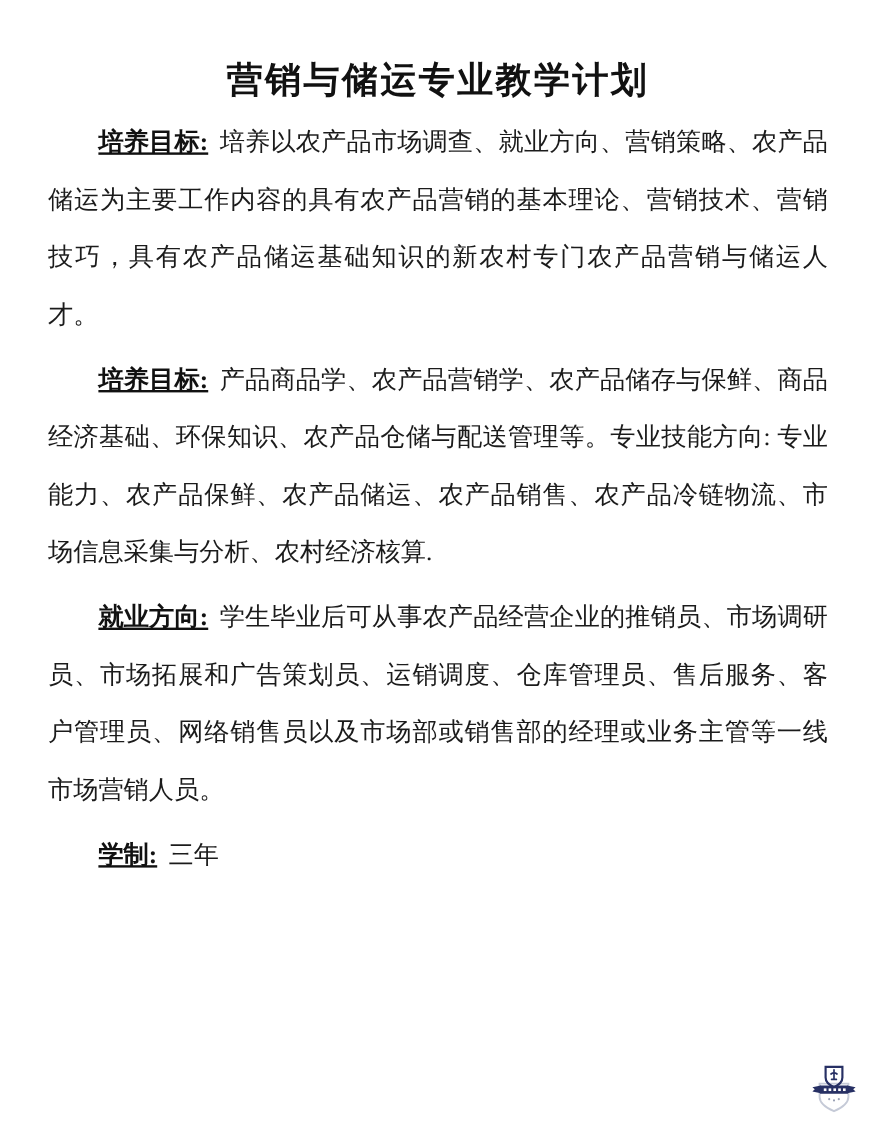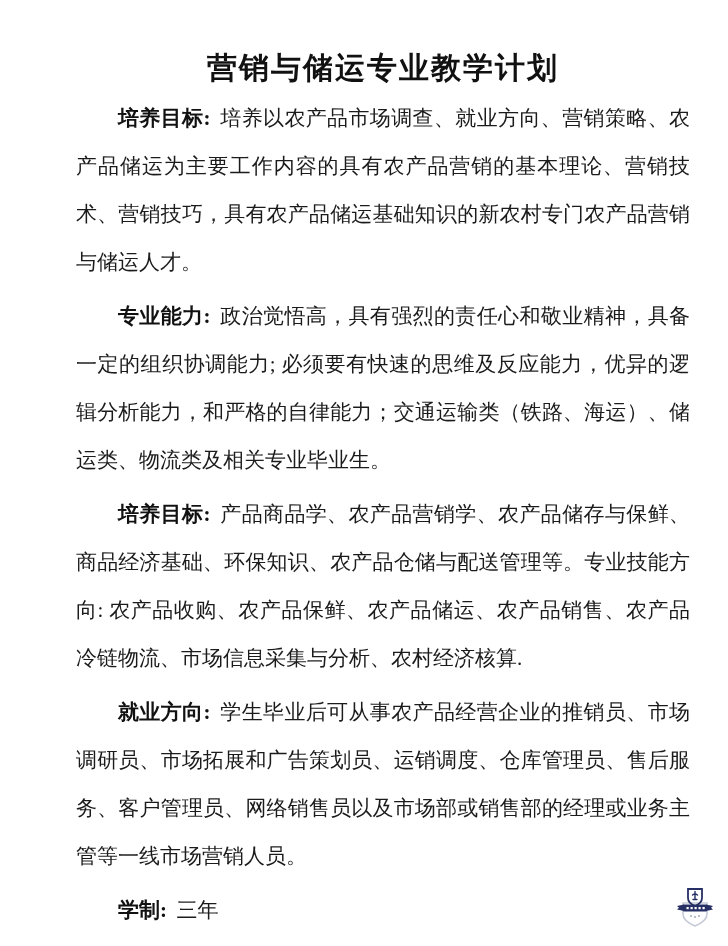--- a/index.html
+++ b/index.html
@@ -13,21 +13,20 @@
     height: 946px;
     background: #ffffff;
     overflow: hidden;
     font-family: "Liberation Serif", "DejaVu Serif", serif;
     color: #1b1b1b;
     box-sizing: border-box;
   }
   .content {
     box-sizing: border-box;
     padding: 50px 38px 0 40px;
-    margin-left: 36px;
   }
   .doc-title {
     margin: 0 0 8px 0;
     font-family: "Liberation Sans", "DejaVu Sans", sans-serif;
     font-size: 30px;
     font-weight: 700;
     line-height: 36px;
     text-align: center;
     letter-spacing: 2px;
     color: #111111;
@@ -37,20 +36,21 @@
     font-size: 21px;
     line-height: 48px;
     text-align: justify;
     text-indent: 2em;
     color: #1b1b1b;
   }
   .para .label {
     font-weight: 700;
     margin-right: 0.45em;
     color: #111111;
+    text-decoration: underline;
   }
   .crest {
     position: absolute;
     right: 14px;
     top: 887px;
     width: 38px;
     height: 42px;
   }
 </style>
 </head>
@@ -58,26 +58,23 @@
 
 <div class="page">
   <div class="content">
 
     <h1 class="doc-title">营销与储运专业教学计划</h1>
 
     <p class="para">
       <span class="label">培养目标:</span><span>培养以农产品市场调查、就业方向、营销策略、农产品储运为主要工作内容的具有农产品营销的基本理论、营销技术、营销技巧，具有农产品储运基础知识的新农村专门农产品营销与储运人才。</span>
     </p>
 
-    <p class="para">
-      <span class="label">专业能力:</span><span>政治觉悟高，具有强烈的责任心和敬业精神，具备一定的组织协调能力; 必须要有快速的思维及反应能力，优异的逻辑分析能力，和严格的自律能力；交通运输类（铁路、海运）、储运类、物流类及相关专业毕业生。</span>
-    </p>
 
     <p class="para">
-      <span class="label">培养目标:</span><span>产品商品学、农产品营销学、农产品储存与保鲜、商品经济基础、环保知识、农产品仓储与配送管理等。专业技能方向: 农产品收购、农产品保鲜、农产品储运、农产品销售、农产品冷链物流、市场信息采集与分析、农村经济核算.</span>
+      <span class="label">培养目标:</span><span>产品商品学、农产品营销学、农产品储存与保鲜、商品经济基础、环保知识、农产品仓储与配送管理等。专业技能方向: 专业能力、农产品保鲜、农产品储运、农产品销售、农产品冷链物流、市场信息采集与分析、农村经济核算.</span>
     </p>
 
     <p class="para">
       <span class="label">就业方向:</span><span>学生毕业后可从事农产品经营企业的推销员、市场调研员、市场拓展和广告策划员、运销调度、仓库管理员、售后服务、客户管理员、网络销售员以及市场部或销售部的经理或业务主管等一线市场营销人员。</span>
     </p>
 
     <p class="para">
       <span class="label">学制:</span><span>三年</span>
     </p>
 

